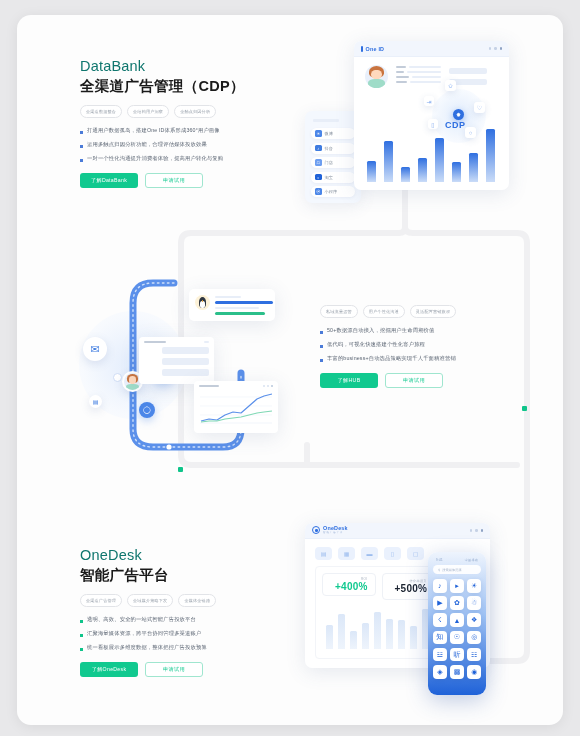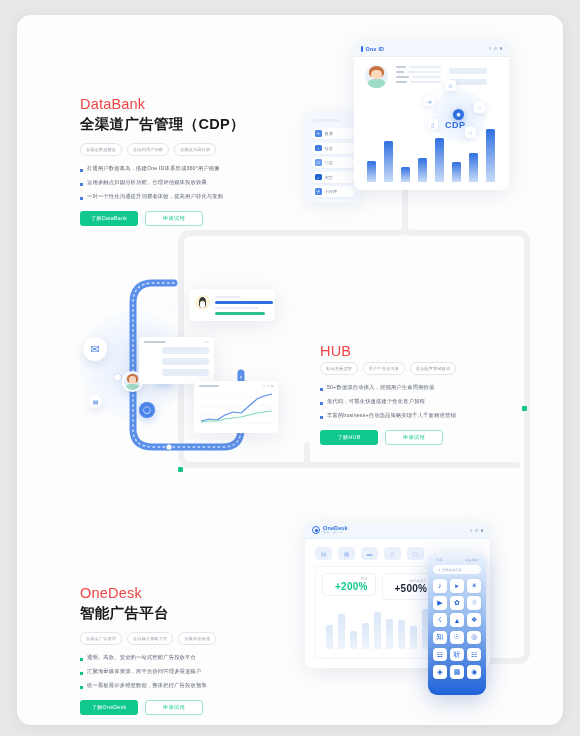--- a/index.html
+++ b/index.html
@@ -22,22 +22,22 @@
   
   .conn { position: absolute; pointer-events: none; }
   .gdot {
     position: absolute; width: 5px; height: 5px;
     background: #0fc48a; border-radius: 1px;
   }
 
   
   .block { position: absolute; }
   .b-brand {
-    font-size: 14.5px; color: #ef4444; letter-spacing: .2px;
-    margin-bottom: 3px; font-weight: 400; margin-top: 38px;
+    font-size: 14.5px; color: #0f766e; letter-spacing: .2px;
+    margin-bottom: 3px; font-weight: 400;
   }
   .b-title {
     font-size: 14.5px; color: #1a1a1a; font-weight: 700;
     letter-spacing: .3px; margin-bottom: 9px;
   }
   .tags { display: flex; gap: 5px; margin-bottom: 9px; }
   .tag {
     border: 1px solid #e2e4e8; border-radius: 9px;
     font-size: 4.1px; color: #98a0ab; padding: 3px 5px;
     white-space: nowrap; background: #fff;
@@ -428,21 +428,20 @@
         <line x1="6" y1="19" x2="78" y2="19" stroke="#f1f5fb" stroke-width=".7"></line>
         <line x1="6" y1="28" x2="78" y2="28" stroke="#f1f5fb" stroke-width=".7"></line>
         <line x1="6" y1="36" x2="78" y2="36" stroke="#eef3fa" stroke-width=".8"></line>
         <polyline points="7,34 15,32 23,33 31,28 39,25 47,26 55,19 63,12 70,9 78,7" fill="none" stroke="#5b90ea" stroke-width="1.2" stroke-linejoin="round"></polyline>
         <polyline points="7,35 15,34 23,34 31,32 39,31 47,30 55,28 63,26 70,25 78,24" fill="none" stroke="#7fd8b4" stroke-width="1.1" stroke-linejoin="round"></polyline>
       </svg>
     </div>
   </div>
 
   <div class="block" style="left:303px;top:290px;width:205px">
-    <div class="b-brand">HUB</div>
     <div class="tags">
       <div class="tag">私域流量运营</div>
       <div class="tag">用户个性化沟通</div>
       <div class="tag">灵活配置营销旅程</div>
     </div>
     <div class="bullets">
       <div class="bullet">
         <div class="sq"></div>
         <span>50+数据源自动接入，挖掘用户生命周期价值</span>
       </div>
@@ -520,21 +519,21 @@
           </div>
       <div class="od-chip" style="width:17px;height:13px">
             <i>▢</i>
           </div>
     </div>
 
     <div style="position:absolute;left:10px;top:43px;width:127px;height:93px;background:#fff;border:1px solid #f2f4f8;border-radius:4px">
       <div style="display:flex;gap:6px;padding:6px 6px 0">
         <div class="stat" style="width:55px;height:23px">
           <span class="lab">ROI</span>
-          <span class="val" style="color:#11c98f">+200%</span>
+          <span class="val" style="color:#11c98f">+400%</span>
         </div>
         <div class="stat" style="width:55px;height:27px">
           <span class="lab">转化率提升</span>
           <span class="val" style="color:#1b2330">+500%</span>
         </div>
       </div>
       <div style="position:absolute;left:8px;bottom:9px;width:112px;height:48px">
         <div class="bar bar-l" style="left:2px;width:7px;height:24px"></div>
         <div class="bar bar-l" style="left:14px;width:7px;height:35px"></div>
         <div class="bar bar-l" style="left:26px;width:7px;height:18px"></div>

